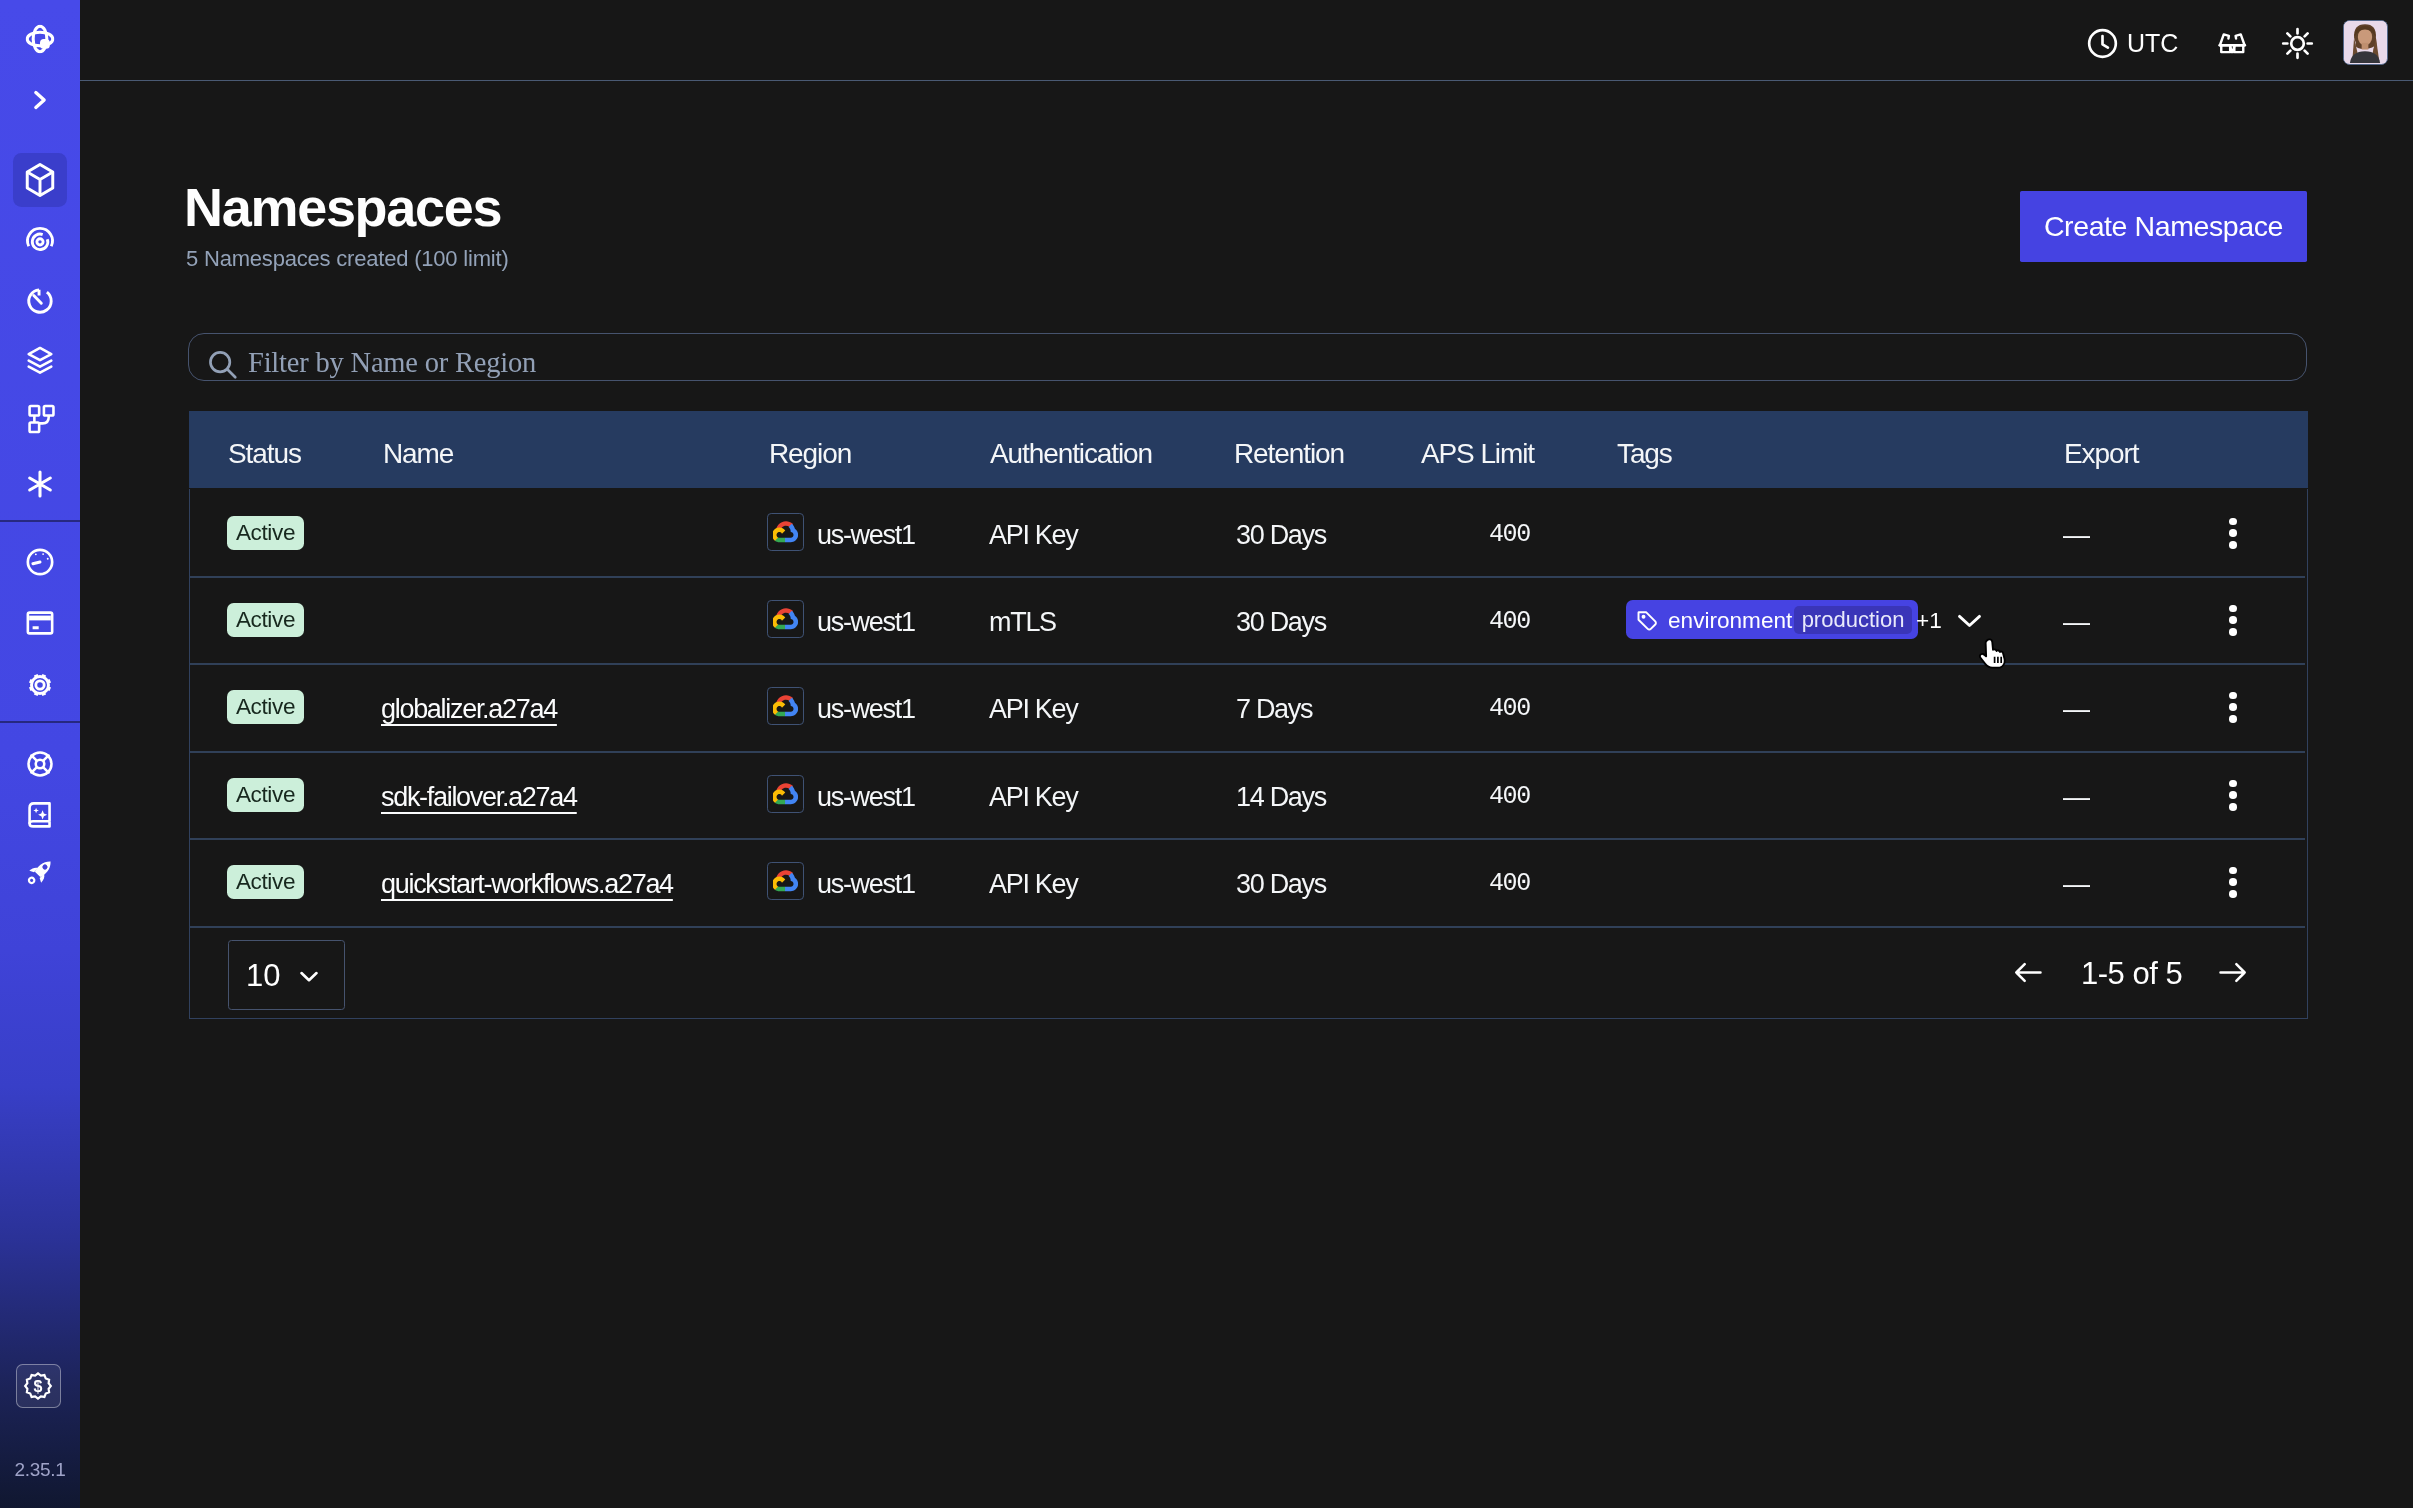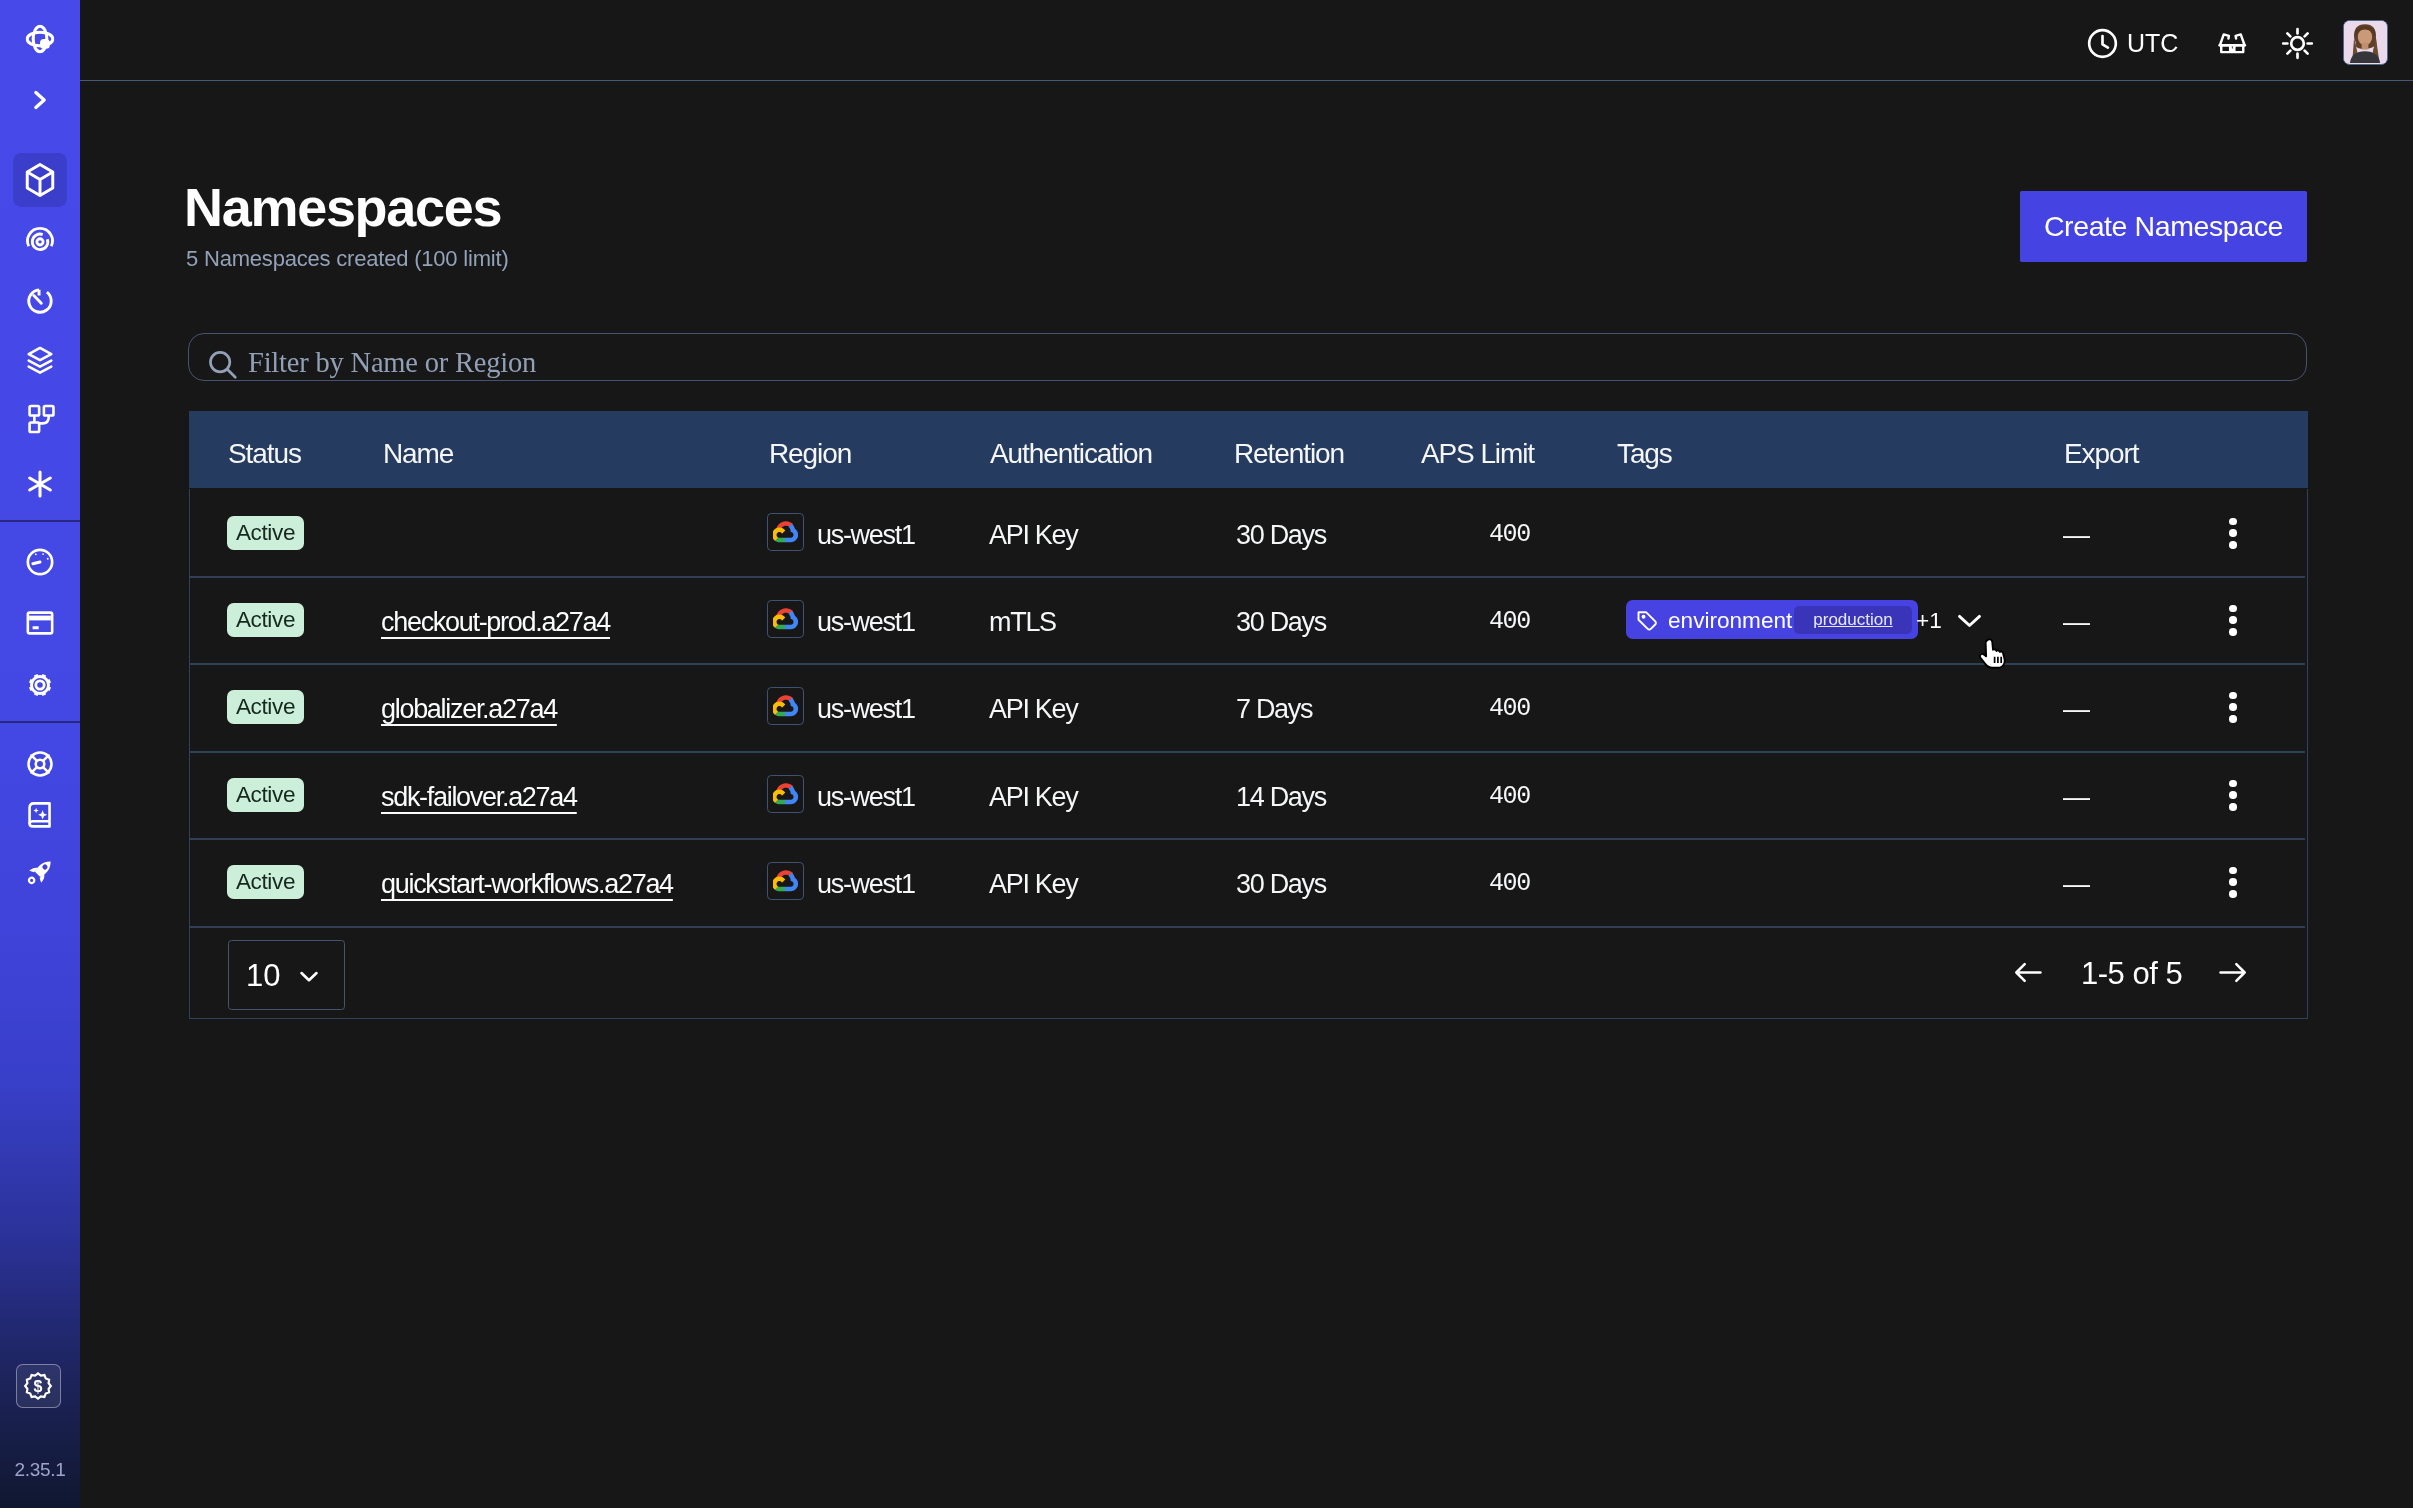--- a/index.html
+++ b/index.html
@@ -52,21 +52,21 @@
   .kebab i { position:absolute; left:3.4px; width:7.5px; height:7.5px; border-radius:50%; background:#fff; }
   #tfoot { position:absolute; left:0; top:437px; width:2115px; height:94px; }
   #pagesel { position:absolute; left:38px; top:14.2px; width:117px; height:70px;
     border:1.7px solid #46536e; border-radius:3.4px; }
   #pagesel span { position:absolute; left:17px; top:17px; font-size:31px; color:#fff; }
   #pageinfo { position:absolute; left:1891px; top:30px; font-size:31px; letter-spacing:-0.5px; color:#fff; }
   .chip { position:absolute; left:1420px; top:24px; width:292px; height:39px; background:#4643e2;
     border-radius:6.7px; color:#fff;margin-left:16px; }
   .chip .k { position:absolute; left:42px; top:7.5px; font-size:22.6px; }
   .chip .v { position:absolute; left:168px; top:5.9px; width:118px; height:28px; line-height:28px; background:#3a35b8;
-    border-radius:5px; color:#e8e9fb; font-size:17px; text-align:center;text-decoration:underline; }
+    border-radius:5px; color:#e8e9fb; font-size:22px; text-align:center; }
   .plus1 { position:absolute; left:1726px; top:0; height:87px; line-height:89px;
     font-size:22.6px; color:#fff; }
 </style>
 </head>
 <body>
 <div id="sidebar">
   <svg class="si" style="top:39px" width="29" height="29" viewBox="0 0 34 34">
     <rect x="17" y="17" width="11.5" height="11.5" rx="4.5" fill="#fff"></rect>
     <ellipse cx="17" cy="17" rx="15" ry="8" fill="none" stroke="#fff" stroke-width="3.6"></ellipse>
     <ellipse cx="17" cy="17" rx="8" ry="15" fill="none" stroke="#fff" stroke-width="3.6"></ellipse>
@@ -243,21 +243,20 @@
     <span class="aps">400</span>
     <span class="cell dash">—</span>
     <span class="kebab">
         <i style="top:28.5px"></i>
         <i style="top:40px"></i>
         <i style="top:52px"></i>
       </span>
   </div>
   <div class="row" style="top:87px">
     <div class="pill">Active</div>
-    <span class="name">checkout-prod.a27a4</span>
     <span class="gbox">
         <svg width="25" height="22.6" viewBox="0 0 256 226">
           <use href="#gcl"></use>
         </svg>
       </span>
     <span class="cell" style="left:627px">us-west1</span>
     <span class="cell" style="left:799px">mTLS</span>
     <span class="cell" style="left:1046px">30 Days</span>
     <span class="aps">400</span>
     <div class="chip">

